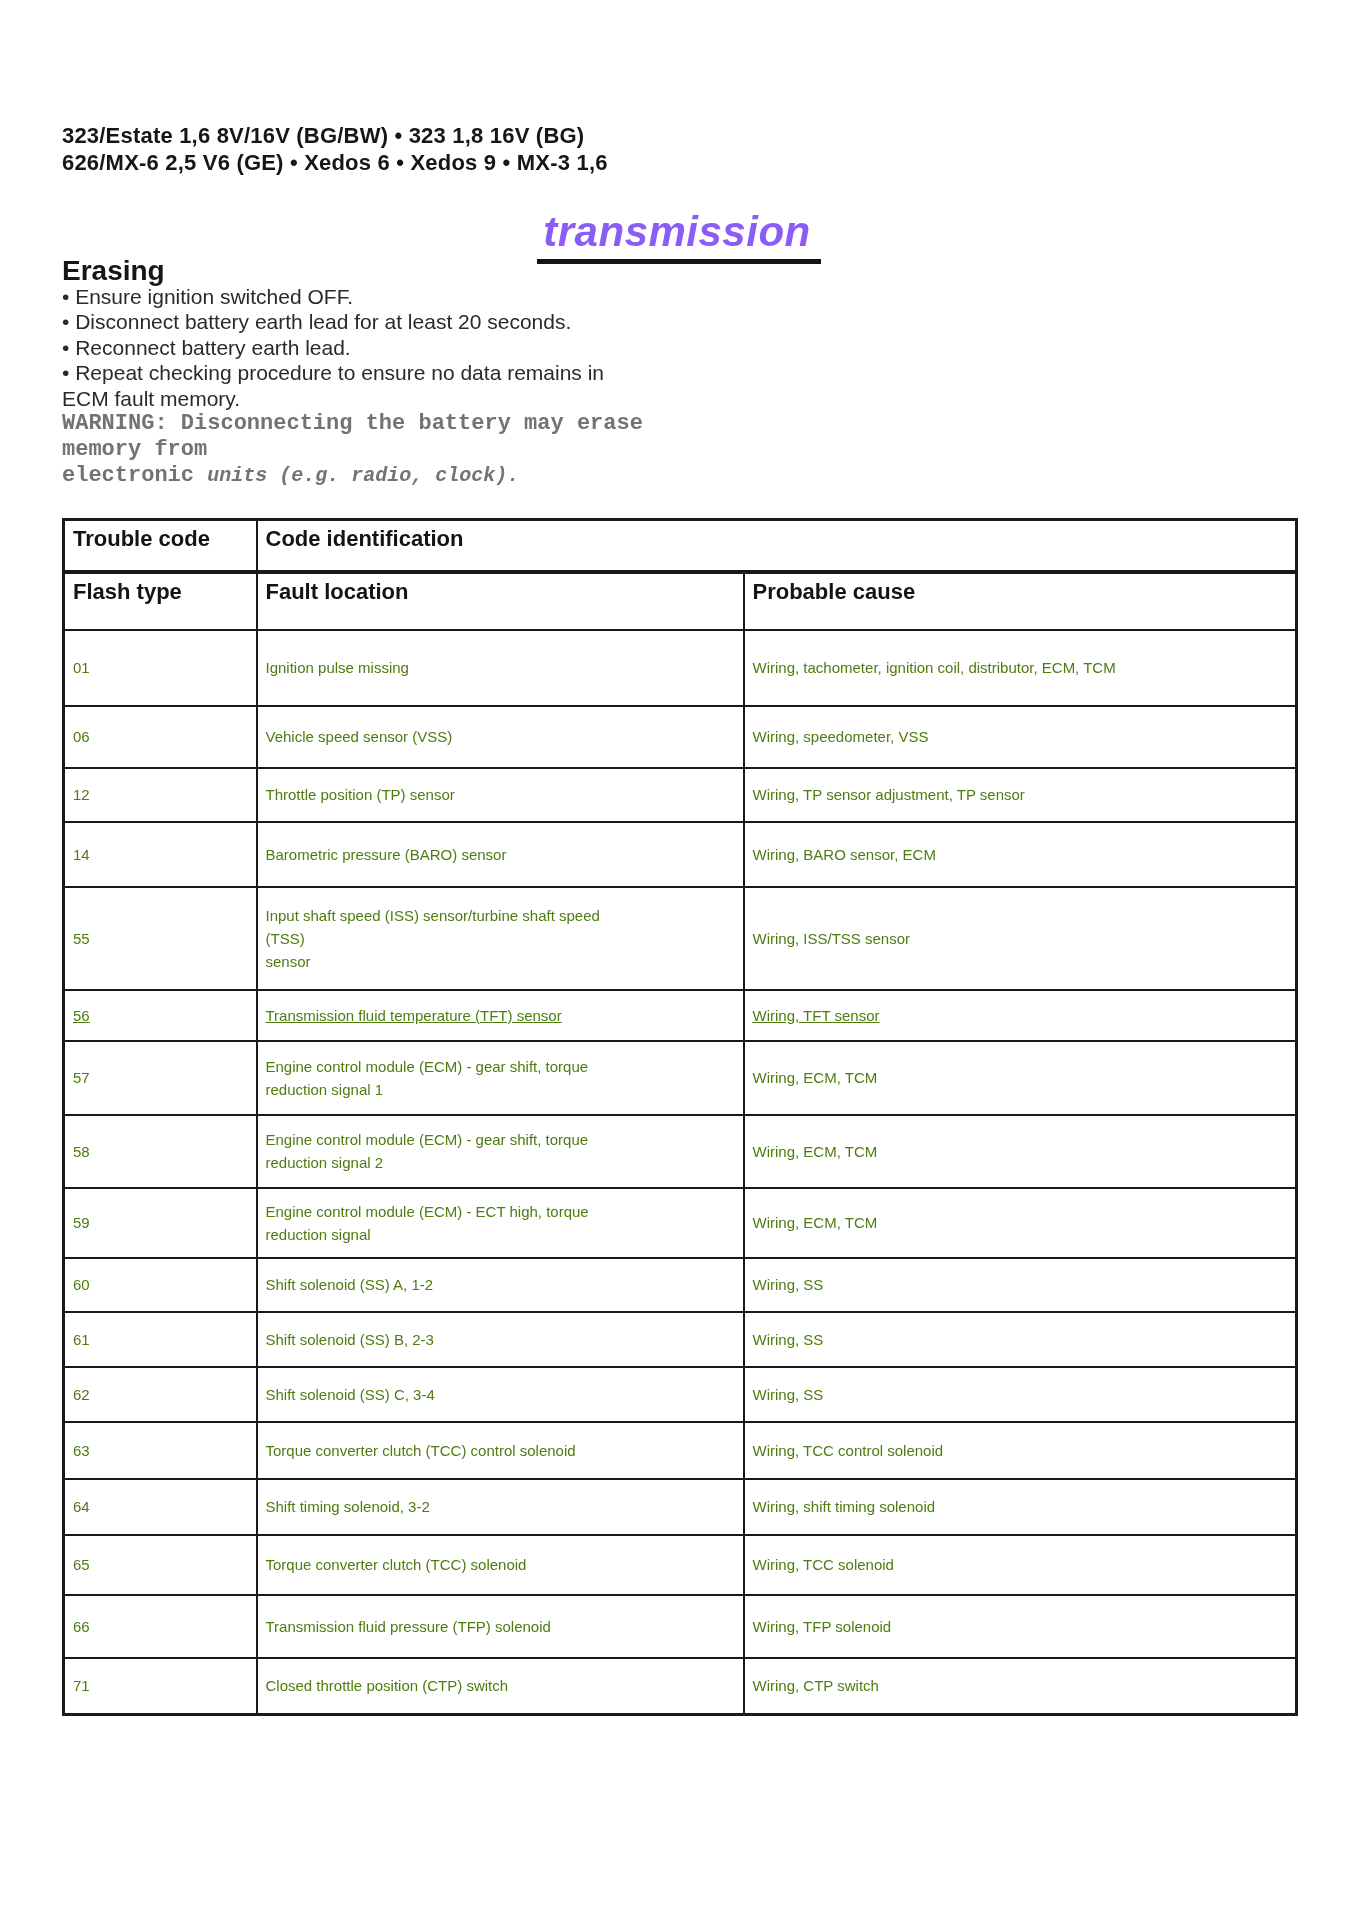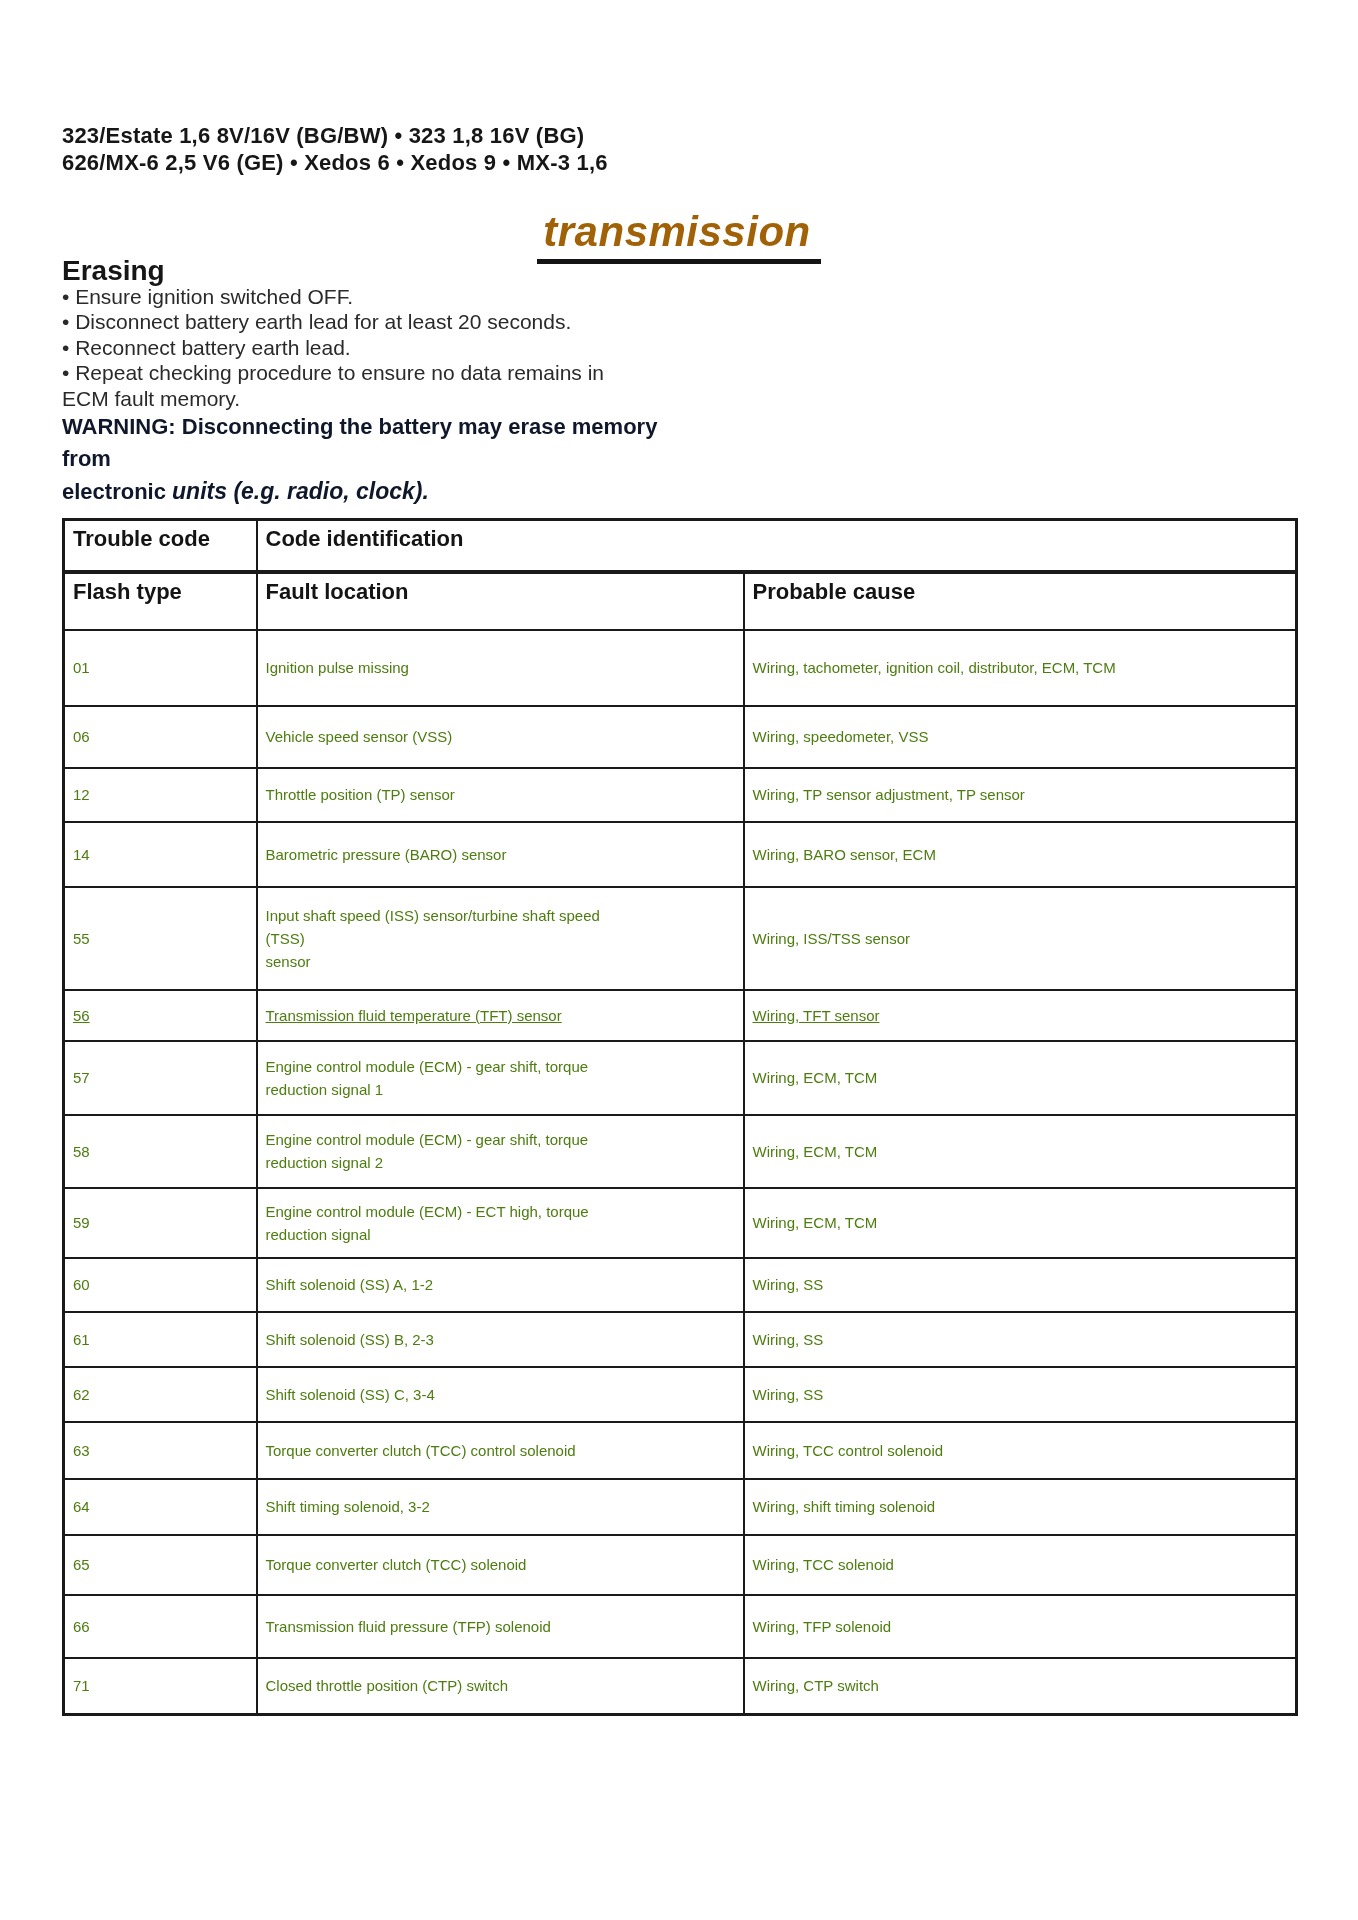--- a/index.html
+++ b/index.html
@@ -28,21 +28,21 @@
     left: 0;
     top: 208px;
     width: 100%;
     text-align: center;
   }
   .page-title {
     display: inline-block;
     font-size: 42px;
     font-weight: bold;
     font-style: italic;
-    color: #a16207;
+    color: #8b5cf6;
     border-bottom: 5px solid #141414;
     padding: 0 10px 3px 6px;
     letter-spacing: 0.5px;
   }
   .erasing-block {
     position: absolute;
     left: 62px;
     top: 258px;
     width: 640px;
     font-size: 21px;
@@ -51,27 +51,28 @@
   }
   .erasing-heading {
     font-weight: bold;
     color: #161616;
     font-size: 28px;
   }
   .bullet-item::before { content: "\2022\00a0"; }
   .continuation-line { }
   .warning-line1, .warning-line2 {
     font-weight: bold;
-    color: #0f172a;
+    color: #737373;
     font-size: 22px;
-    line-height: 32px;
+    line-height: 26px;
+    font-family: Liberation Mono, monospace;
   }
   .warning-italic {
     font-style: italic;
-    font-size: 23px;
+    font-size: 20px;
     font-weight: bold;
   }
   table.fault-table {
     position: absolute;
     left: 62px;
     top: 518px;
     width: 1233px;
     border-collapse: collapse;
     table-layout: fixed;
     border: 3px solid #1a1a1a;

